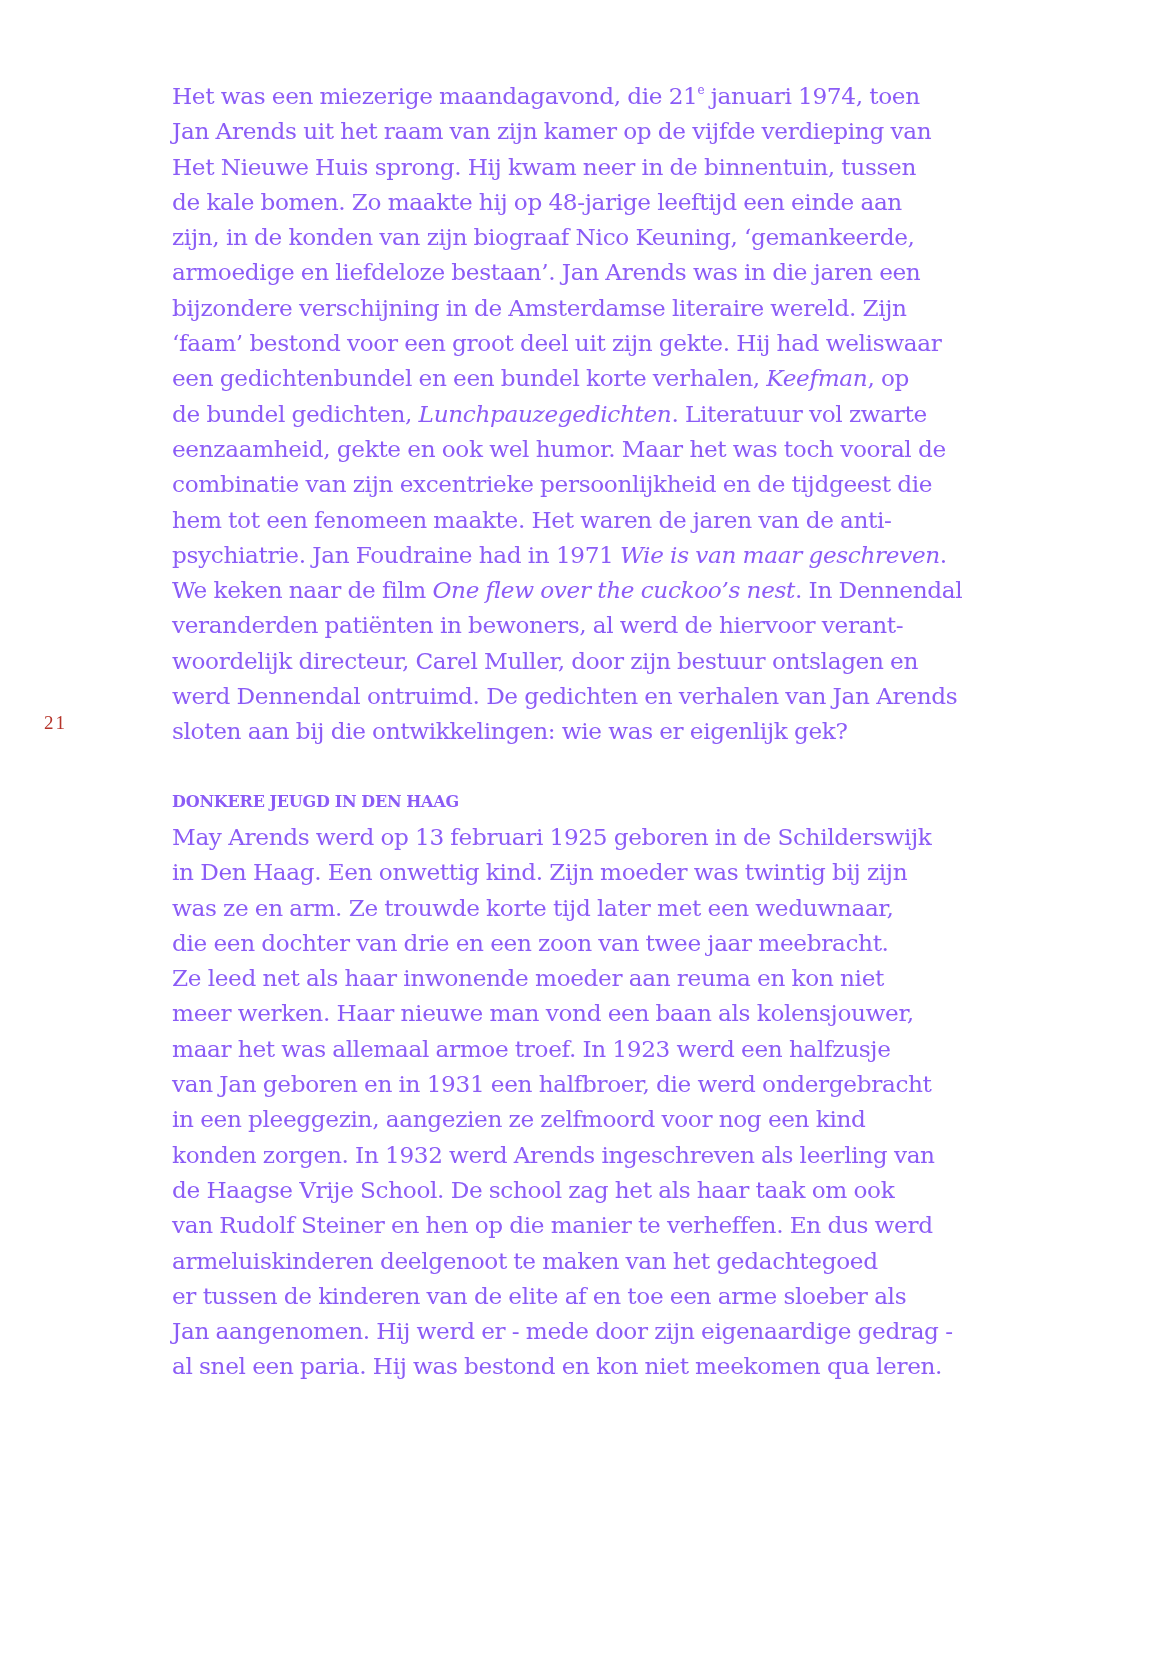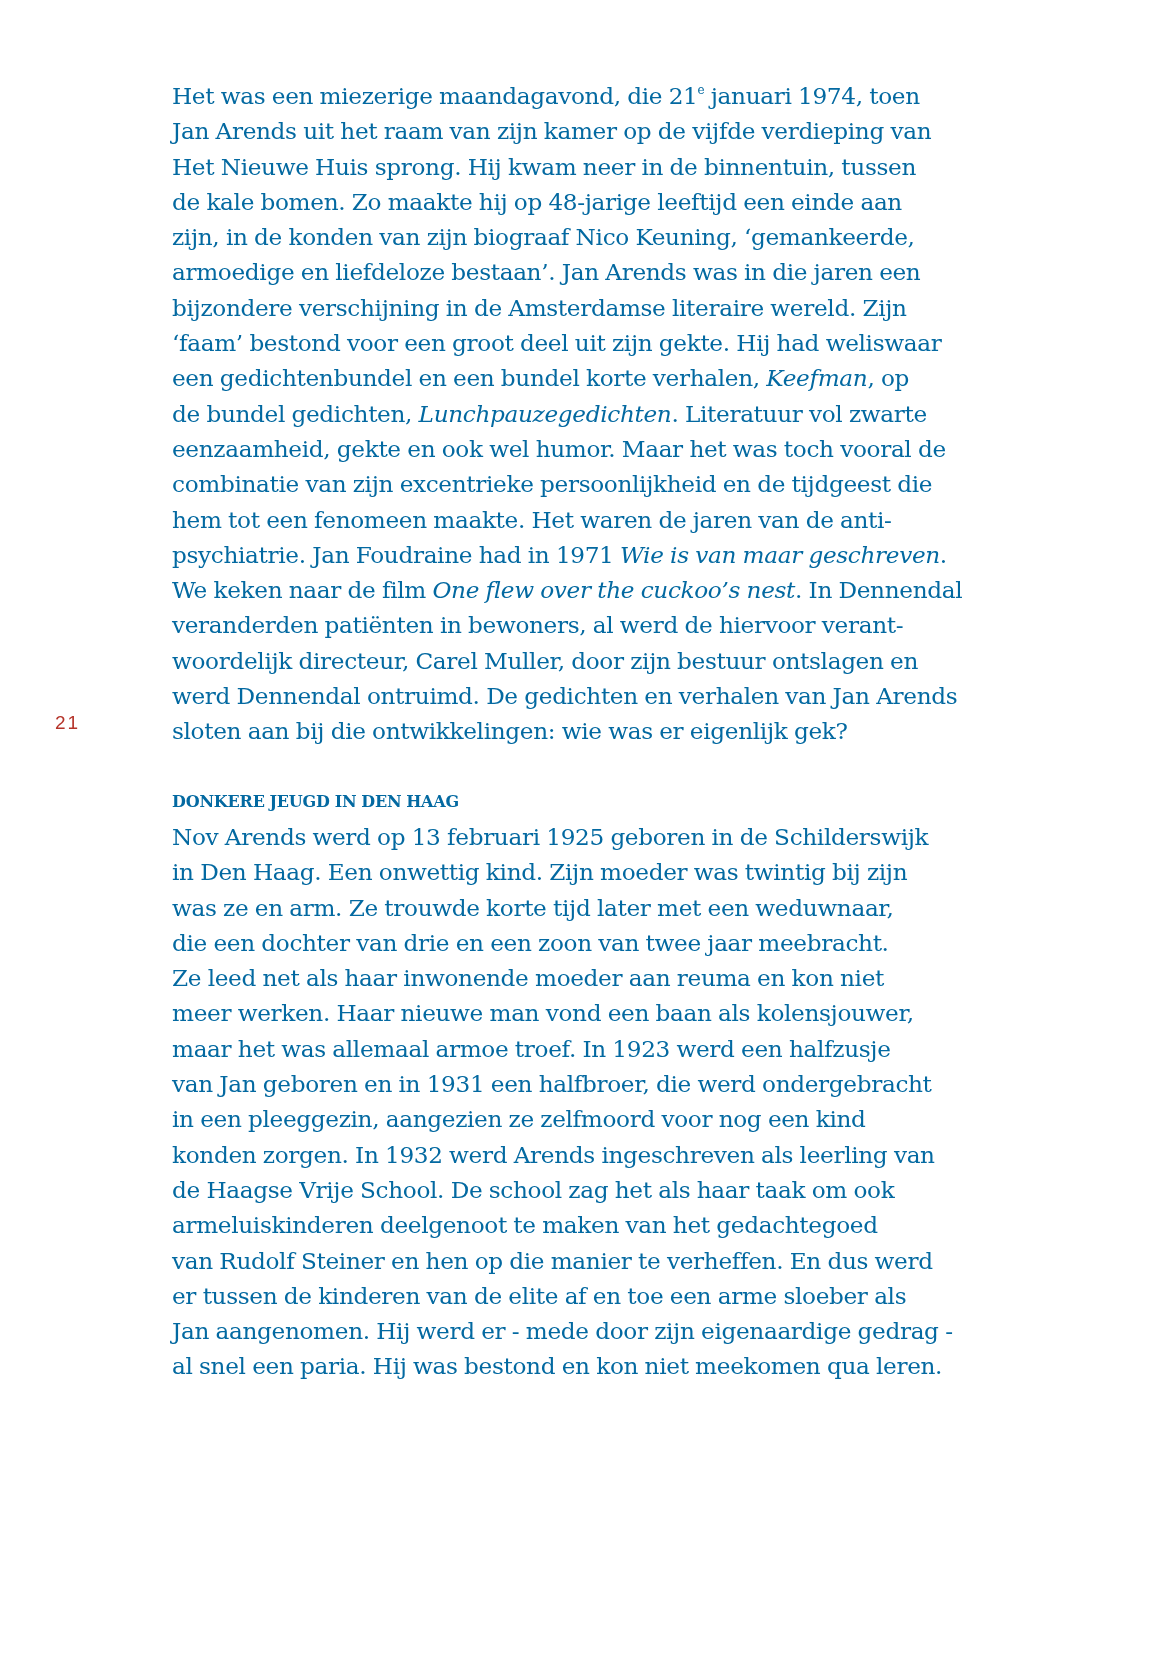--- a/index.html
+++ b/index.html
@@ -1,25 +1,25 @@
 <!DOCTYPE html>
 <html><head>
 <meta charset="utf-8">
 <style>
   html, body { margin: 0; padding: 0; background: #ffffff; }
   body { width: 1166px; height: 1654px; position: relative; overflow: hidden; }
   .page-number {
-    position: absolute; left: 55px; top: 712px;
-    font-family: Liberation Sans, sans-serif; font-size: 19px; letter-spacing: 2px;
+    position: absolute; left: 44px; top: 712px;
+    font-family: Liberation Serif, serif; font-size: 19px; letter-spacing: 2px;
     color: #b5342a;
   }
   .text-column {
     position: absolute; left: 172px; top: 78px; width: 880px;
     font-family: "DejaVu Serif", serif; font-size: 23.2px; line-height: 35.3px;
-    color: #0369a1; letter-spacing: -0.35px; word-spacing: -0.5px;
+    color: #8b5cf6; letter-spacing: -0.35px; word-spacing: -0.5px;
   }
   .line { display: block; white-space: nowrap; }
   .line em { font-style: italic; }
   sup { font-size: 12px; vertical-align: 10px; line-height: 0; }
   .spacer { display: block; height: 35px; }
   .heading {
     display: block; font-weight: bold; font-size: 16px; letter-spacing: -0.2px; white-space: nowrap;
   }
 </style>
 </head>
@@ -45,30 +45,30 @@
       <span class="line"><span>psychiatrie. Jan Foudraine had in 1971 </span><em>Wie is van maar geschreven</em><span>.</span></span>
       <span class="line"><span>We keken naar de film </span><em>One flew over the cuckoo’s nest</em><span>. In Dennendal</span></span>
       <span class="line"><span>veranderden patiënten in bewoners, al werd de hiervoor verant-</span></span>
       <span class="line"><span>woordelijk directeur, Carel Muller, door zijn bestuur ontslagen en</span></span>
       <span class="line"><span>werd Dennendal ontruimd. De gedichten en verhalen van Jan Arends</span></span>
       <span class="line"><span>sloten aan bij die ontwikkelingen: wie was er eigenlijk gek?</span></span>
     </div>
   <span class="spacer"></span>
   <span class="heading">DONKERE JEUGD IN DEN HAAG</span>
   <div id="sec2">
-      <span class="line"><span>Nov Arends werd op 13 februari 1925 geboren in de Schilderswijk</span></span>
+      <span class="line"><span>May Arends werd op 13 februari 1925 geboren in de Schilderswijk</span></span>
       <span class="line"><span>in Den Haag. Een onwettig kind. Zijn moeder was twintig bij zijn</span></span>
       <span class="line"><span>was ze en arm. Ze trouwde korte tijd later met een weduwnaar,</span></span>
       <span class="line"><span>die een dochter van drie en een zoon van twee jaar meebracht.</span></span>
       <span class="line"><span>Ze leed net als haar inwonende moeder aan reuma en kon niet</span></span>
       <span class="line"><span>meer werken. Haar nieuwe man vond een baan als kolensjouwer,</span></span>
       <span class="line"><span>maar het was allemaal armoe troef. In 1923 werd een halfzusje</span></span>
       <span class="line"><span>van Jan geboren en in 1931 een halfbroer, die werd ondergebracht</span></span>
       <span class="line"><span>in een pleeggezin, aangezien ze zelfmoord voor nog een kind</span></span>
       <span class="line"><span>konden zorgen. In 1932 werd Arends ingeschreven als leerling van</span></span>
       <span class="line"><span>de Haagse Vrije School. De school zag het als haar taak om ook</span></span>
+      <span class="line"><span>van Rudolf Steiner en hen op die manier te verheffen. En dus werd</span></span>
       <span class="line"><span>armeluiskinderen deelgenoot te maken van het gedachtegoed</span></span>
-      <span class="line"><span>van Rudolf Steiner en hen op die manier te verheffen. En dus werd</span></span>
       <span class="line"><span>er tussen de kinderen van de elite af en toe een arme sloeber als</span></span>
       <span class="line"><span>Jan aangenomen. Hij werd er - mede door zijn eigenaardige gedrag -</span></span>
       <span class="line"><span>al snel een paria. Hij was bestond en kon niet meekomen qua leren.</span></span>
     </div>
 </div>
 
 </body></html>

